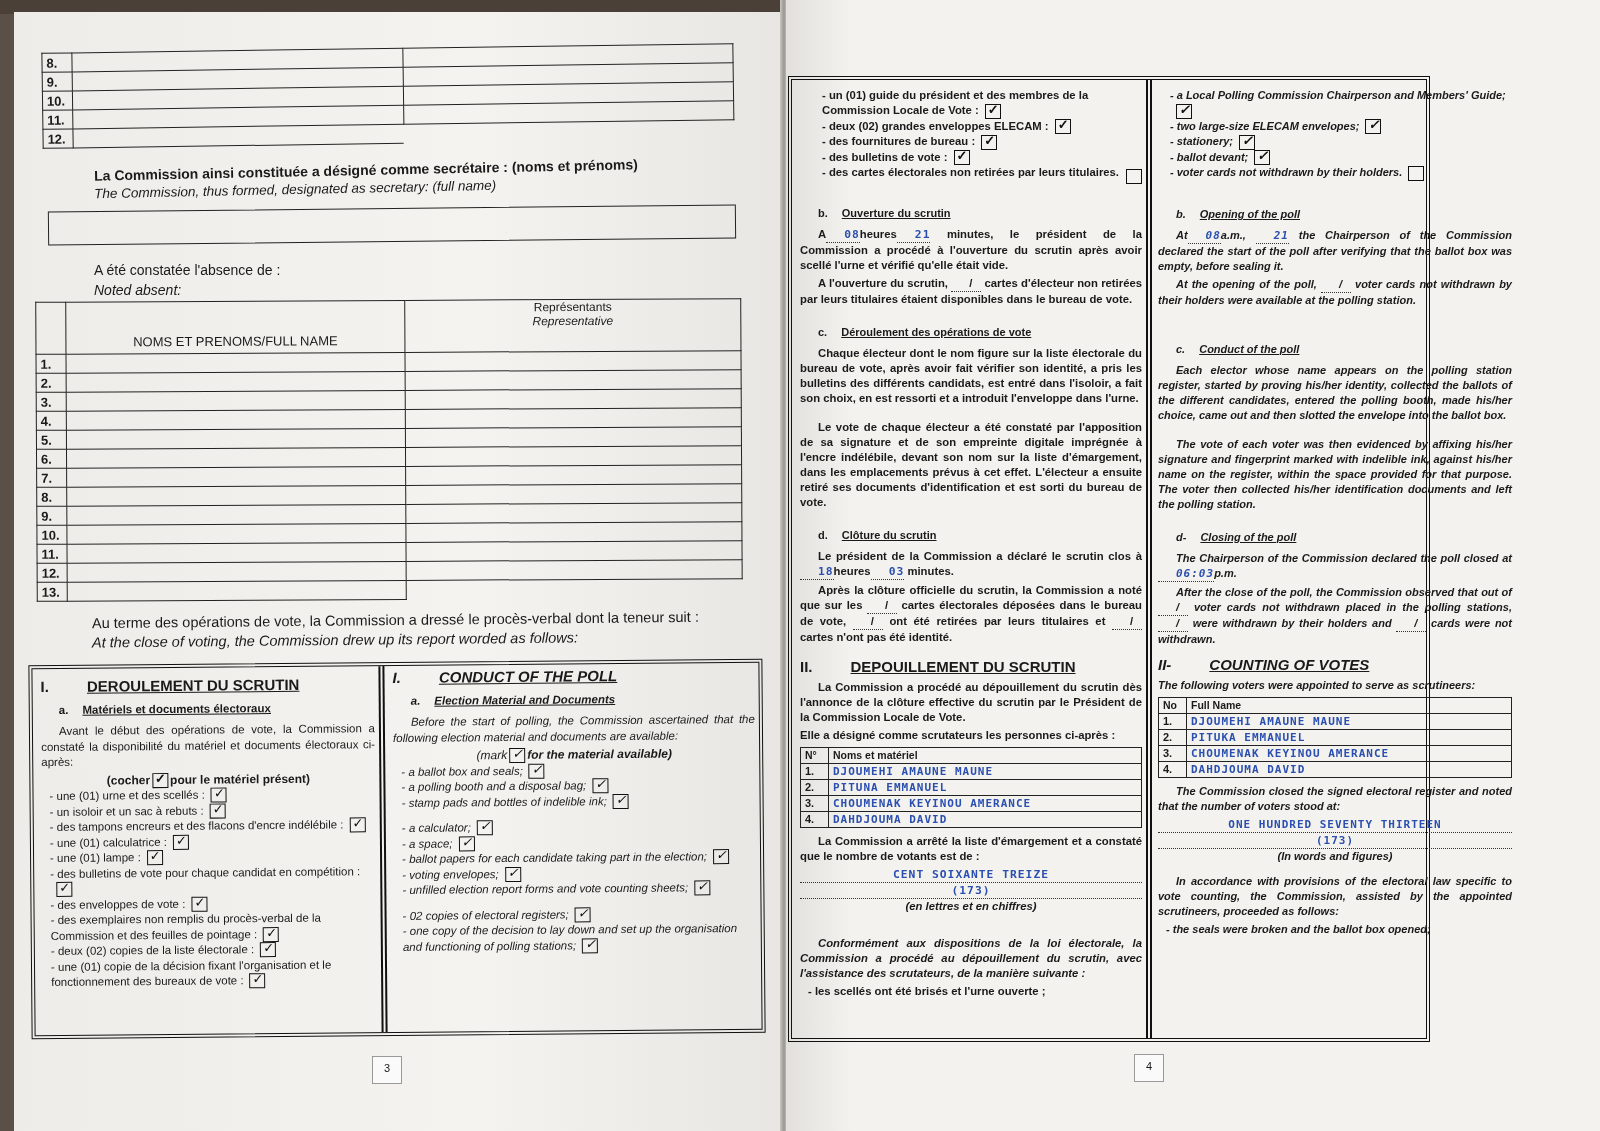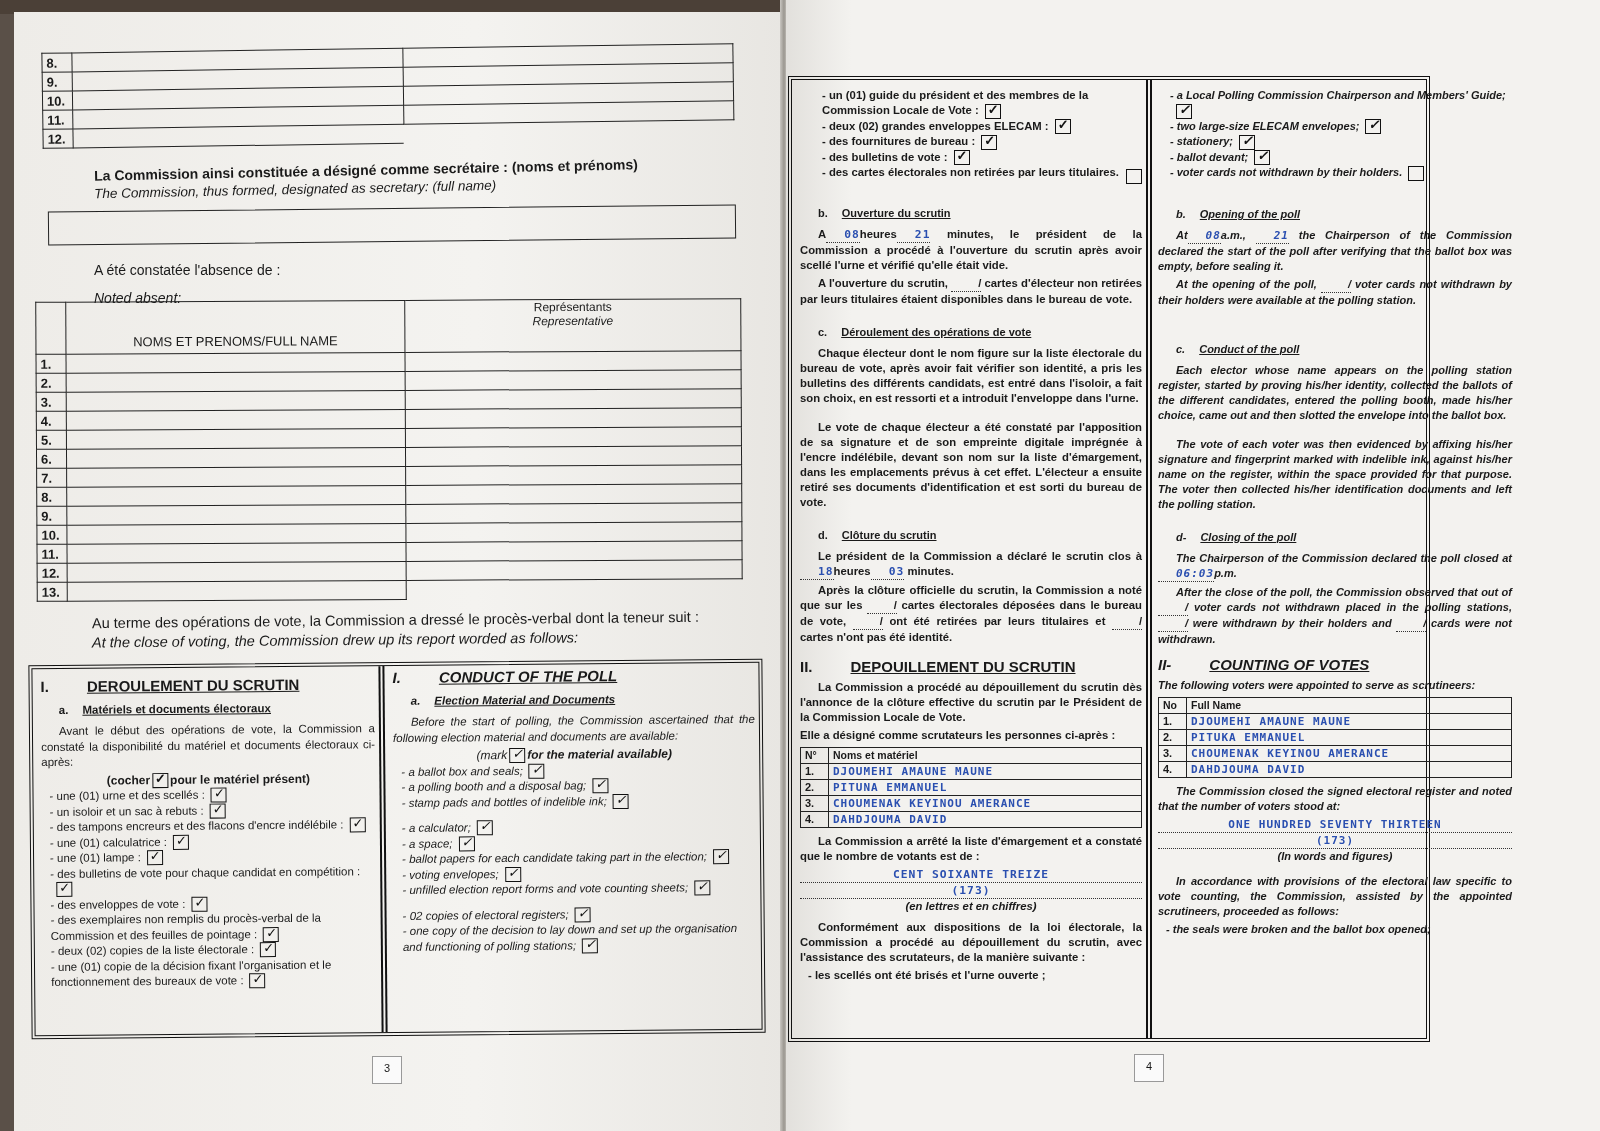--- a/index.html
+++ b/index.html
@@ -24,21 +24,21 @@
   .col p { text-align: justify; margin-bottom: 3px; }
   .h1 { font-weight: bold; font-size: 15px; margin: 4px 0 6px 0; }
   .h1 u { margin-left: 38px; }
   .h2 { font-weight: bold; font-size: 11px; margin: 8px 0 6px 18px; }
   .h2 u { margin-left: 14px; }
   .ind { text-indent: 18px; }
   .item { padding-left: 8px; display: block; }
   .chk { display: inline-block; width: 16px; height: 15px; border: 1.6px solid #111; vertical-align: middle; margin-left: 6px; position: relative; }
   .chk.on::after { content: "\2713"; position: absolute; left: 2px; top: -3px; font-size: 13px; color: #111; }
   .hand { color: #2a4fb0; font-family: "DejaVu Sans Mono", monospace; font-weight: bold; letter-spacing: 1px; }
-  .blank { border-bottom: 1px dotted #333; display: inline-block; min-width: 30px; text-align: right; }
+  .blank { border-bottom: 1px dotted #333; display: inline-block; min-width: 30px; text-align: left; }
   .center { text-align: center; }
 
   table.scr { border-collapse: collapse; width: 100%; margin: 4px 0 6px 0; }
   table.scr td { border: 1.5px solid #222; font-size: 11px; height: 15px; padding: 0 4px; }
   table.scr td.n { width: 28px; font-weight: bold; }
   table.scr tr.head td { font-weight: bold; font-size: 10.5px; }
 
   .pgnum { position: absolute; width: 30px; height: 28px; border: 1px solid #999; background: #fafafa; font-size: 11px; text-align: center; line-height: 22px; }
 </style>
 </head>
@@ -76,21 +76,21 @@
           <td style="border:none;"></td>
         </tr>
   </tbody>
     </table>
 
   <div class="txt b" style="left:80px;top:150px;transform:rotate(-1.2deg);">La Commission ainsi constituée a désigné comme secrétaire : (noms et prénoms)</div>
   <div class="txt it" style="left:80px;top:170px;font-size:13.5px;transform:rotate(-1.2deg);">The Commission, thus formed, designated as secretary: (full name)</div>
   <div style="position:absolute;left:34px;top:196px;width:688px;height:34px;border:1.5px solid #222;transform:rotate(-0.6deg);"></div>
 
   <div class="txt" style="left:80px;top:250px;">A été constatée l'absence de :</div>
-  <div class="txt it" style="left:80px;top:278px;">Noted absent:</div>
+  <div class="txt it" style="left:80px;top:270px;">Noted absent:</div>
 
   <div style="position:absolute;left:22px;top:288px;width:706px;transform:rotate(-0.3deg);">
     <table class="grid" style="position:relative;width:100%;">
       <tbody>
           <tr>
         <th class="num" style="height:52px;"></th>
         <th style="height:52px;text-align:center;vertical-align:bottom;font-weight:normal;font-size:13px;padding-bottom:4px;">NOMS ET PRENOMS/FULL NAME</th>
         <th style="height:52px;text-align:center;vertical-align:top;font-weight:normal;font-size:12px;width:336px;">
           <div>Représentants</div>
           <div class="it">Representative</div>
@@ -258,21 +258,21 @@
         <tr>
               <td class="n">4.</td>
               <td class="hand">DAHDJOUMA DAVID</td>
             </tr>
       </tbody>
         </table>
       <p class="ind">La Commission a arrêté la liste d'émargement et a constaté que le nombre de votants est de :</p>
       <div class="center hand" style="border-bottom:1px dotted #333;">CENT SOIXANTE TREIZE</div>
       <div class="center hand" style="border-bottom:1px dotted #333;">(173)</div>
       <div class="center it">(en lettres et en chiffres)</div>
-      <p class="ind" style="margin-top:6px;">Conformément aux dispositions de la loi électorale, la Commission a procédé au dépouillement du scrutin, avec l'assistance des scrutateurs, de la manière suivante :</p>
+      <p class="ind" style="margin-top:22px;font-style:italic;">Conformément aux dispositions de la loi électorale, la Commission a procédé au dépouillement du scrutin, avec l'assistance des scrutateurs, de la manière suivante :</p>
       <div style="padding-left:8px;">- les scellés ont été brisés et l'urne ouverte ;</div>
     </div>
 
     <div class="col it b" style="left:366px;top:8px;width:354px;font-size:11px;line-height:15px;">
       <span class="item" style="padding-left:12px;"><span>- a Local Polling Commission Chairperson and Members' Guide;</span><span class="chk on"></span></span>
       <span class="item" style="padding-left:12px;"><span>- two large-size ELECAM envelopes;</span><span class="chk on"></span></span>
       <span class="item" style="padding-left:12px;"><span>- stationery;</span><span class="chk on"></span></span>
       <span class="item" style="padding-left:12px;"><span>- ballot devant;</span><span class="chk on"></span></span>
       <span class="item" style="padding-left:12px;"><span>- voter cards not withdrawn by their holders.</span><span class="chk"></span></span>
 

